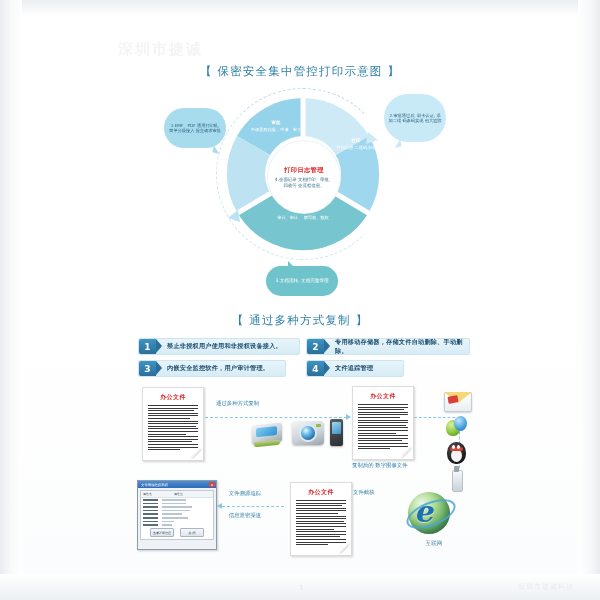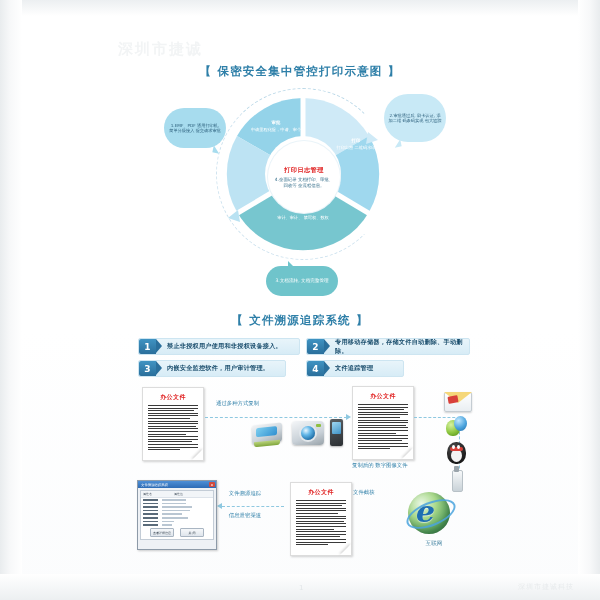--- a/index.html
+++ b/index.html
@@ -34,21 +34,21 @@
     font-size:7px;color:#e7eaec;letter-spacing:1px;
   }
   .footer-page{
     position:absolute;left:299px;bottom:8px;
     font-size:7px;color:#e2e6e8;
   }
 
   
   .sec-title{
     position:absolute;width:600px;text-align:center;
-    color:#2e7fa8;font-weight:bold;font-size:11.5px;letter-spacing:1.2px;
+    color:#2e7fa8;font-weight:normal;font-size:11.5px;letter-spacing:1.2px;
   }
   #title1{top:64px;}
   #title2{top:313px;}
 
   .outer-arc{
     position:absolute;left:216px;top:88px;width:172px;height:170px;
     border:1px dashed #cfe3ef;border-radius:50%;
     border-top-color:#bcd9e8;border-right-color:transparent;
   }
 
@@ -369,21 +369,21 @@
   <div class="bubble" id="bubble-left">
     <div class="inner">1.EMF、PDF 通用打印机, 简单分级接入 提交请求审批</div>
   </div>
   <div class="bubble" id="bubble-right">
     <div class="inner">2.审批通过后, 刷卡认证, 添加二维 码条码实现 包大追踪</div>
   </div>
   <div class="bubble" id="bubble-bottom">
     <div class="inner">3.文档流转, 文档完整管理</div>
   </div>
 
-  <div class="sec-title" id="title2">【 文件溯源追踪系统 】</div>
+  <div class="sec-title" id="title2">【 通过多种方式复制 】</div>
 
   <div class="bars">
     <div class="bar" id="bar1">
       <div class="num">1</div>
       <div class="txt">禁止非授权用户使用和非授权设备接入。</div>
     </div>
     <div class="bar" id="bar2">
       <div class="num">2</div>
       <div class="txt">专用移动存储器，存储文件自动删除、手动删除。</div>
     </div>

